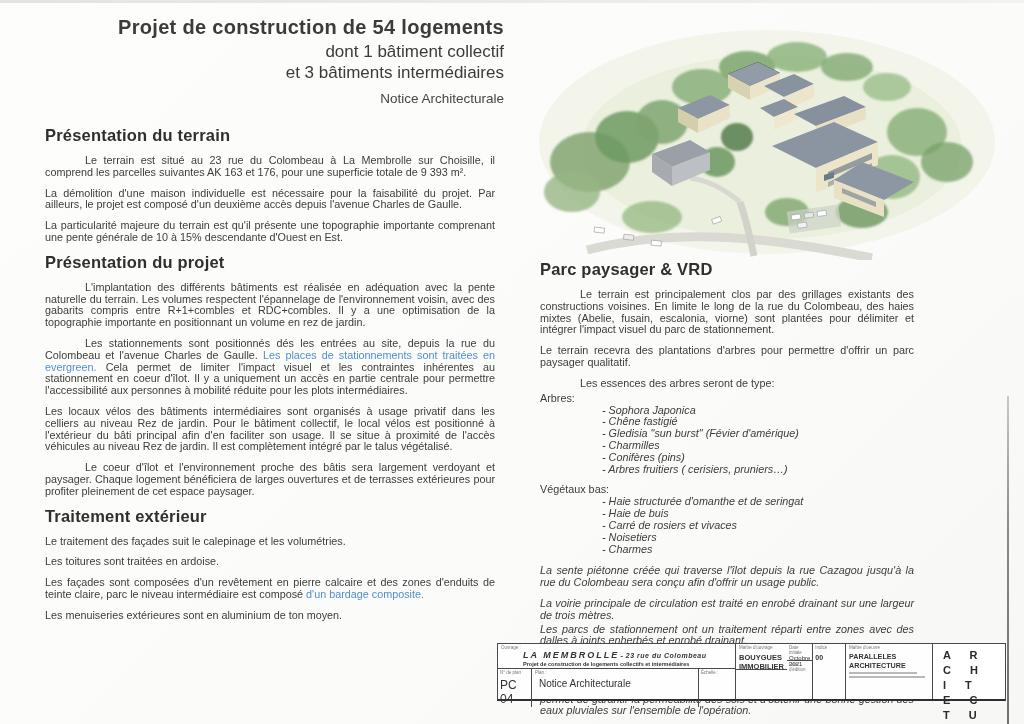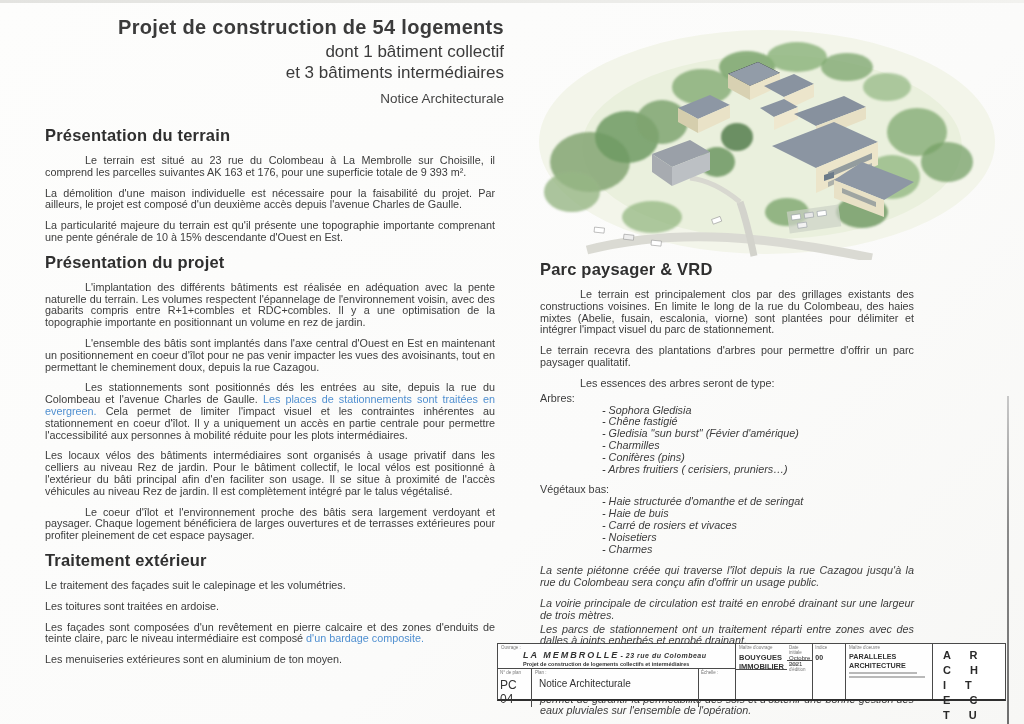--- a/index.html
+++ b/index.html
@@ -185,40 +185,39 @@
   </div>
 
   <div class="col-left">
     <h2 class="sec">Présentation du terrain</h2>
     <p class="body indent">Le terrain est situé au 23 rue du Colombeau à La Membrolle sur Choisille, il comprend les parcelles suivantes AK 163 et 176, pour une superficie totale de 9 393 m².</p>
     <p class="body">La démolition d'une maison individuelle est nécessaire pour la faisabilité du projet. Par ailleurs, le projet est composé d'un deuxième accès depuis l'avenue Charles de Gaulle.</p>
     <p class="body">La particularité majeure du terrain est qu'il présente une topographie importante comprenant une pente générale de 10 à 15% descendante d'Ouest en Est.</p>
 
     <h2 class="sec gap-top">Présentation du projet</h2>
     <p class="body indent">L'implantation des différents bâtiments est réalisée en adéquation avec la pente naturelle du terrain. Les volumes respectent l'épannelage de l'environnement voisin, avec des gabarits compris entre R+1+combles et RDC+combles. Il y a une optimisation de la topographie importante en positionnant un volume en rez de jardin.</p>
-    <p class="body indent">L'ensemble des bâtis sont implantés dans l'axe central d'Ouest en Est en maintenant un positionnement en coeur d'îlot pour ne pas venir impacter les vues des avoisinants, tout en permettant le cheminement doux, depuis la rue Cazagou.</p>
     <p class="body indent"><span>Les stationnements sont positionnés dés les entrées au site, depuis la rue du Colombeau et l'avenue Charles de Gaulle. </span><span class="blue">Les places de stationnements sont traitées en evergreen.</span><span> Cela permet de limiter l'impact visuel et les contraintes inhérentes au stationnement en coeur d'îlot. Il y a uniquement un accès en partie centrale pour permettre l'accessibilité aux personnes à mobilité réduite pour les plots intermédiaires.</span></p>
     <p class="body blue">Les locaux vélos des bâtiments intermédiaires sont organisés à usage privatif dans les celliers au niveau Rez de jardin. Pour le bâtiment collectif, le local vélos est positionné à l'extérieur du bâti principal afin d'en faciliter son usage. Il se situe à proximité de l'accès véhicules au niveau Rez de jardin. Il est complètement intégré par le talus végétalisé.</p>
     <p class="body indent">Le coeur d'îlot et l'environnement proche des bâtis sera largement verdoyant et paysager. Chaque logement bénéficiera de larges ouvertures et de terrasses extérieures pour profiter pleinement de cet espace paysager.</p>
 
     <h2 class="sec gap-top">Traitement extérieur</h2>
     <p class="body">Le traitement des façades suit le calepinage et les volumétries.</p>
     <p class="body">Les toitures sont traitées en ardoise.</p>
     <p class="body"><span>Les façades sont composées d'un revêtement en pierre calcaire et des zones d'enduits de teinte claire, parc le niveau intermédiaire est composé </span><span class="blue">d'un bardage composite.</span></p>
     <p class="body">Les menuiseries extérieures sont en aluminium de ton moyen.</p>
   </div>
 
   <div class="col-right">
     <h2 class="sec">Parc paysager &amp; VRD</h2>
     <p class="body indent">Le terrain est principalement clos par des grillages existants des constructions voisines. En limite le long de la rue du Colombeau, des haies mixtes (Abelie, fusain, escalonia, viorne) sont plantées pour délimiter et intégrer l'impact visuel du parc de stationnement.</p>
     <p class="body">Le terrain recevra des plantations d'arbres pour permettre d'offrir un parc paysager qualitatif.</p>
     <p class="body indent tight">Les essences des arbres seront de type:</p>
     <div class="list-label">Arbres:</div>
     <ul class="plant">
-      <li>- Sophora Gledisia</li>
+      <li>- Sophora Japonica</li>
       <li>- Chêne fastigié</li>
       <li>- Gledisia "sun burst" (Févier d'amérique)</li>
       <li>- Charmilles</li>
       <li>- Conifères (pins)</li>
       <li>- Arbres fruitiers ( cerisiers, pruniers…)</li>
     </ul>
     <div class="list-label">Végétaux bas:</div>
     <ul class="plant">
       <li>- Haie structurée d'omanthe et de seringat</li>
       <li>- Haie de buis</li>

